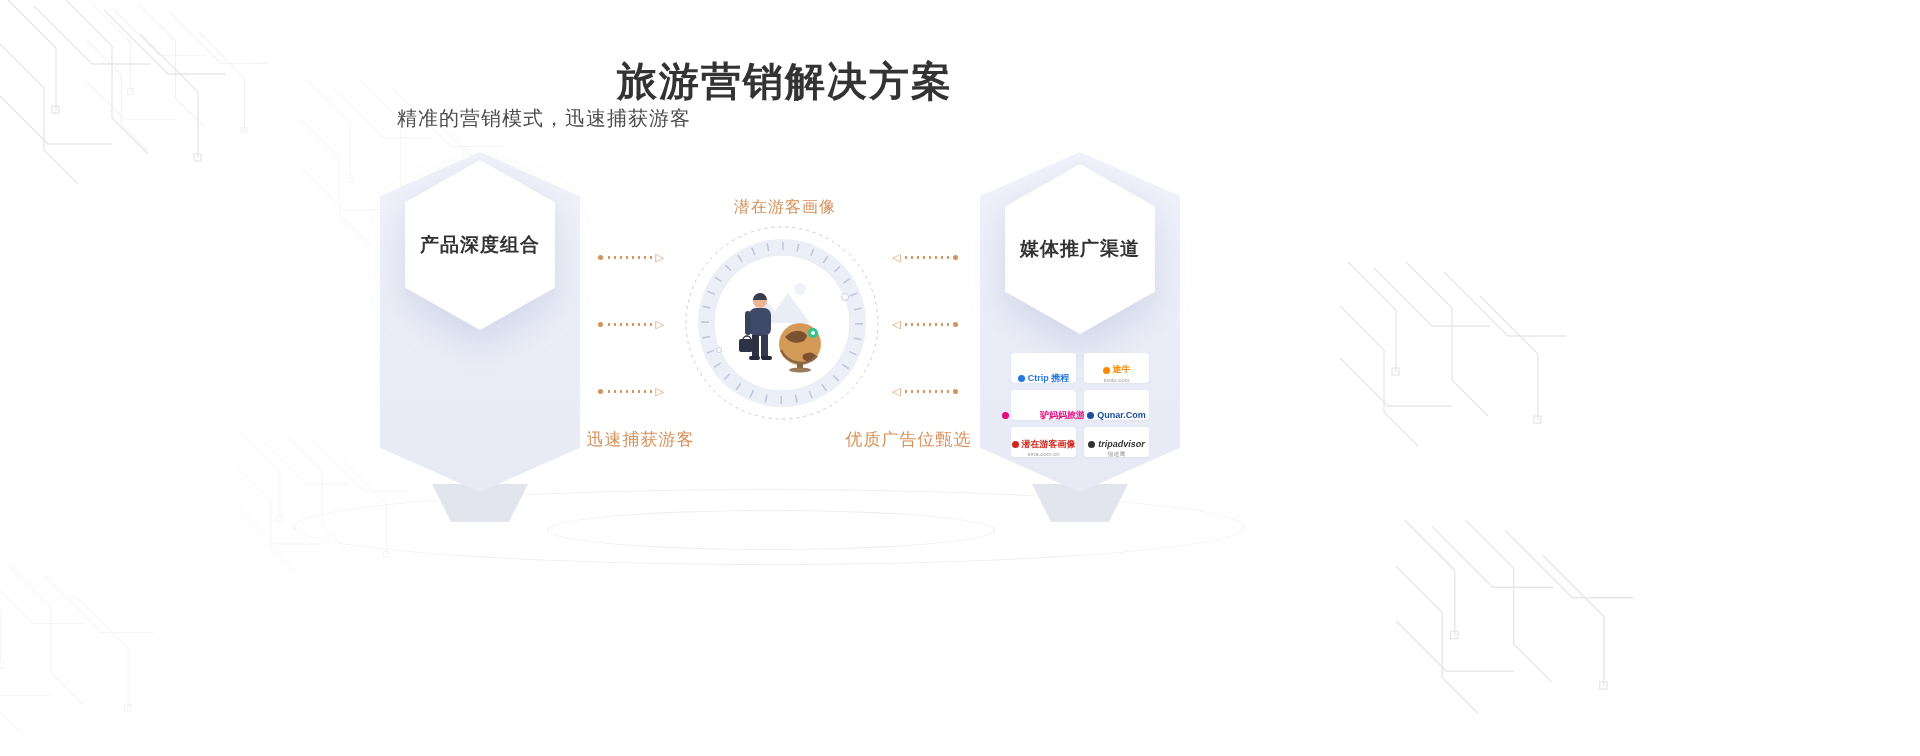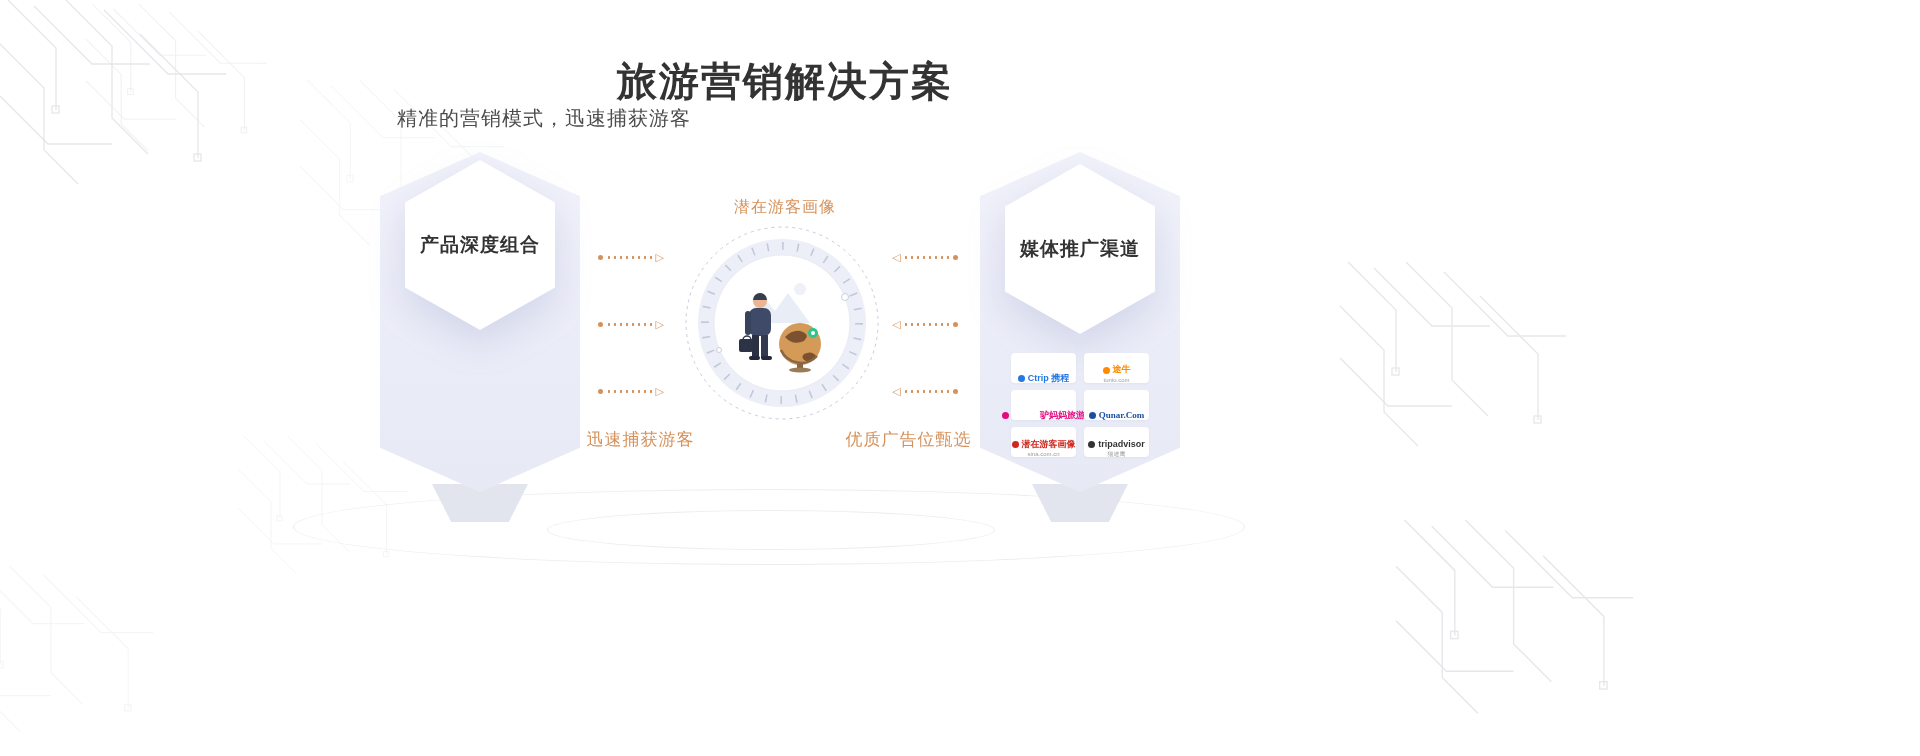--- a/index.html
+++ b/index.html
@@ -142,35 +142,35 @@
     <div class="logo-tile">
       <span class="logo-main">
         <span class="logo-dot" style="background-color: rgb(229, 9, 127);"></span>
         <span style="color: rgb(229, 9, 127); margin-left: 28px;">驴妈妈旅游</span>
       </span>
 
     </div>
     <div class="logo-tile">
       <span class="logo-main">
         <span class="logo-dot" style="background-color: rgb(26, 79, 160);"></span>
-        <span style="color: rgb(26, 79, 160); font-family: Liberation Serif, serif;">Qunar.Com</span>
+        <span style="color: rgb(26, 79, 160);">Qunar.Com</span>
       </span>
 
     </div>
     <div class="logo-tile">
       <span class="logo-main">
         <span class="logo-dot" style="background-color: rgb(208, 40, 30);"></span>
         <span style="color: rgb(208, 40, 30);">潜在游客画像</span>
       </span>
       <span class="logo-sub">sina.com.cn</span>
     </div>
     <div class="logo-tile">
       <span class="logo-main">
         <span class="logo-dot" style="background-color: rgb(51, 51, 51);"></span>
-        <span style="color: rgb(51, 51, 51);">tripadvisor</span>
+        <span style="color: rgb(51, 51, 51); font-style: italic;">tripadvisor</span>
       </span>
       <span class="logo-sub">猫途鹰</span>
     </div>
   </div>
 
   <div class="flow-label top-label">潜在游客画像</div>
   <div class="flow-label bl-label">迅速捕获游客</div>
   <div class="flow-label br-label">优质广告位甄选</div>
 
   <div class="arrow al1">

